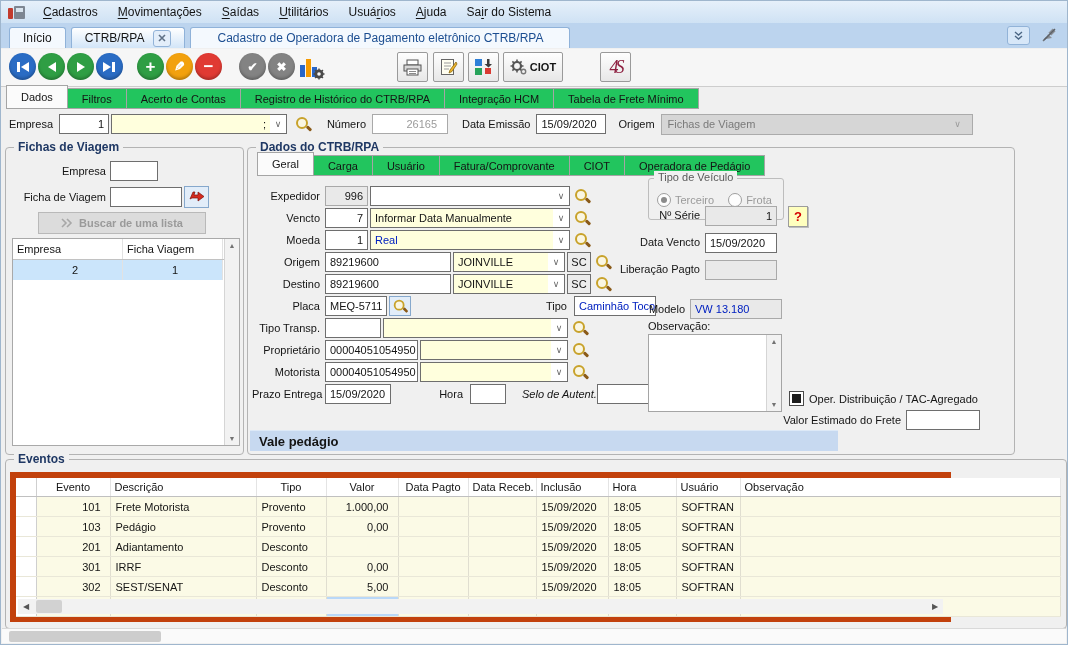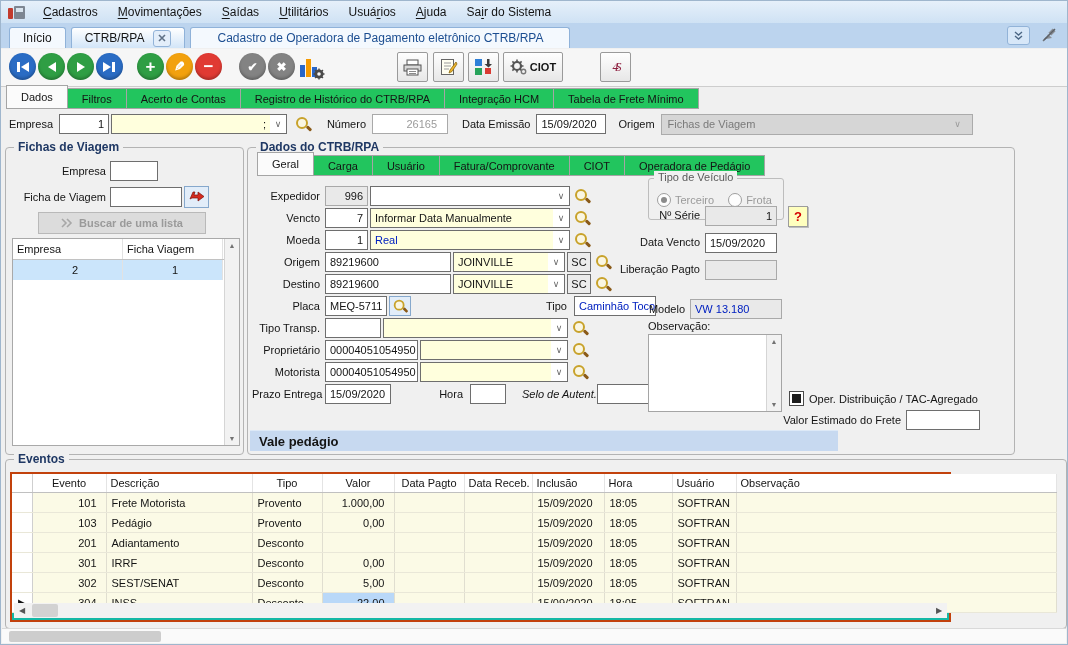--- a/index.html
+++ b/index.html
@@ -85,21 +85,21 @@
   .radio.sel::after{content:"";position:absolute;inset:3px;background:#8b8b8b;border-radius:50%;}
   .dimtext{color:#9a9a9a;}
   .rlabel{position:absolute;text-align:right;white-space:nowrap;}
   .helpbtn{position:absolute;width:18px;height:19px;border:1px solid #9c9c9c;background:#ffffbe;color:#d40000;font-weight:bold;font-size:13px;display:flex;align-items:center;justify-content:center;box-shadow:1px 1px 0 #bdbdbd;}
   .cb{width:13px;height:13px;border:1px solid #4a4a4a;background:#fff;position:relative;flex:none;}
   .cb::after{content:"";position:absolute;inset:2px;background:#1c1c1c;}
   .obsbox{position:absolute;border:1px solid #a5a5a5;background:#fff;box-sizing:border-box;}
   .valebar{position:absolute;left:2px;top:282px;width:588px;height:21px;background:#c7d9f0;display:flex;align-items:center;padding-left:9px;font-weight:bold;font-size:13px;box-sizing:border-box;border-top:1px solid #dde9f7;}
 
   
-  .egridbox{position:absolute;left:4px;top:12px;width:941px;height:150px;border:2px solid #c2410c;background:#14b8a6;box-sizing:border-box;}
+  .egridbox{position:absolute;left:4px;top:12px;width:941px;height:150px;border:6px solid #c2410c;background:#22c55e;box-sizing:border-box;}
   table.evt{border-collapse:collapse;table-layout:fixed;font-size:11px;width:1044px;}
   .evt th{font-weight:normal;text-align:left;height:18px;padding:0 4px;border-right:1px solid #e4e4e4;border-bottom:1px solid #c0c0c0;background:#fff;overflow:hidden;white-space:nowrap;}
   .evt th.hc{text-align:center;}
   .evt td{height:19px;padding:0 5px;background:#fbfae6;border-right:1px solid #e0ded0;border-bottom:1px solid #e9e7d8;overflow:hidden;white-space:nowrap;}
   .evt td.ar{text-align:right;padding-right:9px;}
   .evt td.mk,.evt th.mk{background:#fff;border-right:1px solid #cfcfcf;padding:0 2px;text-align:center;}
   .evt td.mk.cur{font-size:10px;color:#111;}
   .evt td.selcell{background:#b9d8f8;}
   .hscroll{position:absolute;left:2px;right:2px;bottom:2px;height:15px;background:#f2f2f2;display:flex;align-items:center;}
   .sbtn{width:16px;height:15px;display:flex;align-items:center;justify-content:center;color:#555;font-size:8px;}
@@ -229,21 +229,21 @@
     </div>
     <div class="sqbtn" style="left:502px;width:60px;gap:3px;font-weight:bold;">
       <svg width="17" height="16" viewBox="0 0 17 16">
         <circle cx="7" cy="7" r="4" fill="none" stroke="#555" stroke-width="2.2"></circle>
         <path d="M7 0.5 v2.5 M7 11 v2.5 M0.5 7 h2.5 M11 7 h2.5 M2.4 2.4 l1.8 1.8 M9.8 9.8 l1.8 1.8 M11.6 2.4 l-1.8 1.8 M4.2 9.8 l-1.8 1.8" stroke="#555" stroke-width="1.6"></path>
         <circle cx="13.5" cy="12.5" r="2.2" fill="none" stroke="#777" stroke-width="1.4"></circle>
       </svg>
       <span>CIOT</span>
     </div>
     <div class="sqbtn" style="left:599px;width:31px;">
-      <span style="font-family:'Liberation Serif',serif;font-style:italic;font-weight:normal;font-size:12px;color:#8e2040;letter-spacing:-3px;">4S</span>
+      <span style="font-family:'Liberation Serif',serif;font-style:italic;font-weight:normal;font-size:18px;color:#8e2040;letter-spacing:-3px;">4S</span>
     </div>
   </div>
 
   <div class="pagetabs">
       <div class="ptab active">Dados</div>
       <div class="ptab">Filtros</div>
       <div class="ptab">Acerto de Contas</div>
       <div class="ptab">Registro de Histórico do CTRB/RPA</div>
       <div class="ptab">Integração HCM</div>
       <div class="ptab">Tabela de Frete Mínimo</div>

